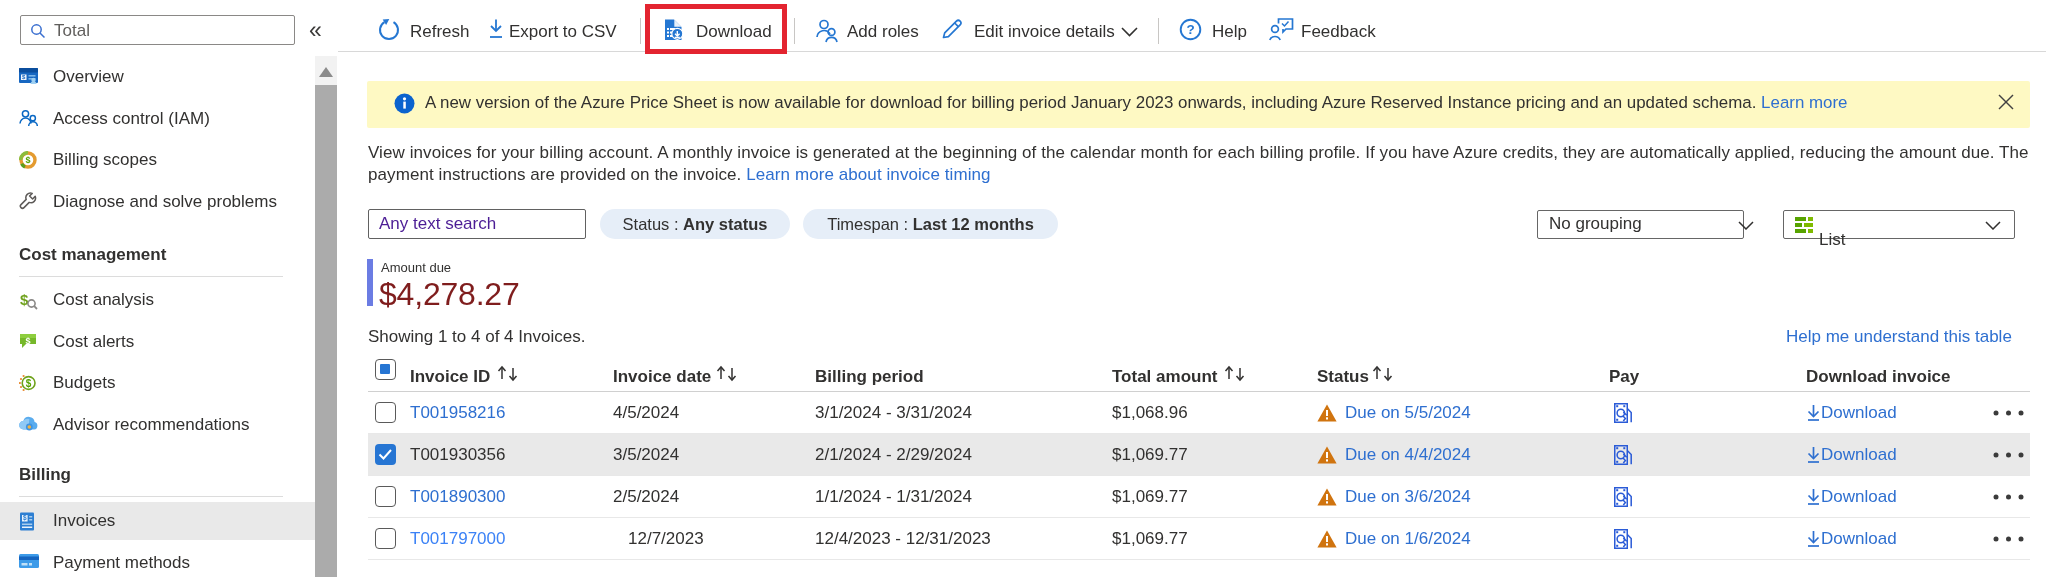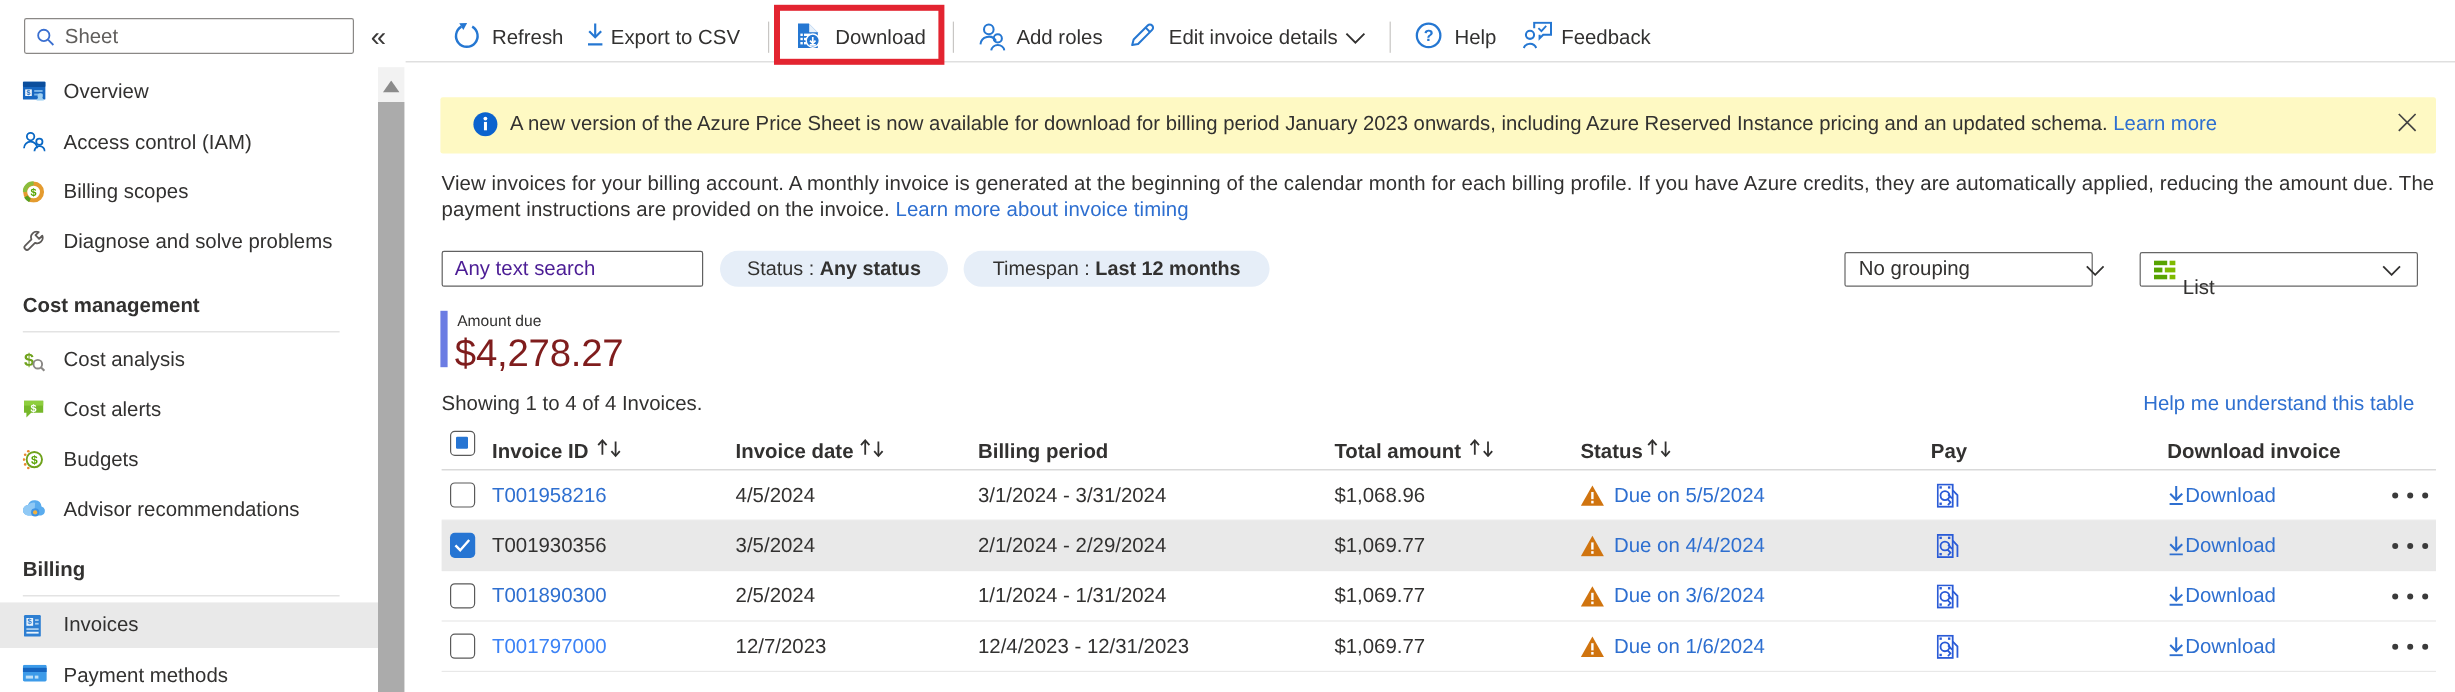--- a/index.html
+++ b/index.html
@@ -11,21 +11,21 @@
 </style>
 </head>
 <body>
 
 <div class="abs" style="left:0;top:0;width:338px;height:577px;">
 <div class="abs" style="left:20px;top:15px;width:275px;height:30px;border:1px solid #8a8886;border-radius:2px;">
 <svg class="abs" style="left:9px;top:7px;" width="16" height="16" viewBox="0 0 16 16">
 <circle cx="6.5" cy="6.5" r="4.7" fill="none" stroke="#3a6fd0" stroke-width="1.5"></circle>
 <line x1="10" y1="10" x2="14.5" y2="14.5" stroke="#3a6fd0" stroke-width="1.5"></line>
 </svg>
-<span class="abs" style="left:33px;top:5px;color:#605e5c;">Sheet</span>
+<span class="abs" style="left:33px;top:5px;color:#605e5c;">Total</span>
 </div>
 <div class="abs" style="left:309px;top:17px;font-size:23px;color:#3b3a39;">«</div>
 <div class="abs" style="left:19px;top:67.5px;line-height:0;"><svg width="19" height="16" viewBox="0 0 19 16">
 <rect x="0" y="0" width="19" height="15" rx="1" fill="#1767c1"></rect>
 <rect x="0" y="0" width="19" height="4.5" rx="1" fill="#0b4e9d"></rect>
 <rect x="2" y="6.5" width="5.5" height="5.5" fill="#f5f8fc"></rect>
 <text x="4.7" y="11.2" font-size="6" font-weight="bold" fill="#1767c1" text-anchor="middle" font-family="Liberation Sans">$</text>
 <rect x="9.5" y="7" width="7" height="1.6" fill="#7db6e8"></rect>
 <rect x="9.5" y="10" width="7" height="1.6" fill="#7db6e8"></rect>
 <circle cx="14.5" cy="12" r="2.2" fill="#9fd0f2"></circle>
@@ -389,21 +389,21 @@
 </svg></div>
 <div class="abs link" style="left:1821px;top:486.5px;">Download</div>
 <svg class="abs" style="left:1993px;top:493.5px;" width="31" height="6" viewBox="0 0 31 6">
 <circle cx="3" cy="3" r="2.5" fill="#3b3b3b"></circle>
     <circle cx="15.5" cy="3" r="2.5" fill="#3b3b3b"></circle>
     <circle cx="28" cy="3" r="2.5" fill="#3b3b3b"></circle>
 </svg>
 <div class="abs" style="left:368px;top:559px;width:1662px;height:1px;background:#e8e8e8;"></div>
 <div class="abs" style="left:375px;top:528.0px;width:21px;height:21px;border:1.6px solid #5a5a5a;border-radius:4px;background:#fff;"></div>
 <div class="abs" style="left:410px;top:528.5px;color:#3b82f6;">T001797000</div>
-<div class="abs" style="left:613px;top:528.5px;">12/7/2023</div>
+<div class="abs" style="left:628px;top:528.5px;">12/7/2023</div>
 <div class="abs" style="left:815px;top:528.5px;">12/4/2023 - 12/31/2023</div>
 <div class="abs" style="left:1112px;top:528.5px;">$1,069.77</div>
 <div class="abs" style="left:1317px;top:530.0px;line-height:0;"><svg width="20" height="18" viewBox="0 0 20 18">
 <path d="M10 0.5 L19.6 17.5 H0.4 Z" fill="#d0740f"></path>
 <rect x="9" y="6" width="2" height="6" fill="#fff"></rect>
 <rect x="9" y="13.3" width="2" height="2.2" fill="#fff"></rect>
 </svg></div>
 <div class="abs link" style="left:1345px;top:528.5px;">Due on 1/6/2024</div>
 <div class="abs" style="left:1614px;top:529.0px;line-height:0;"><svg width="19" height="21" viewBox="0 0 19 21">
 <g fill="none" stroke="#2a5bd7" stroke-width="1.5">

